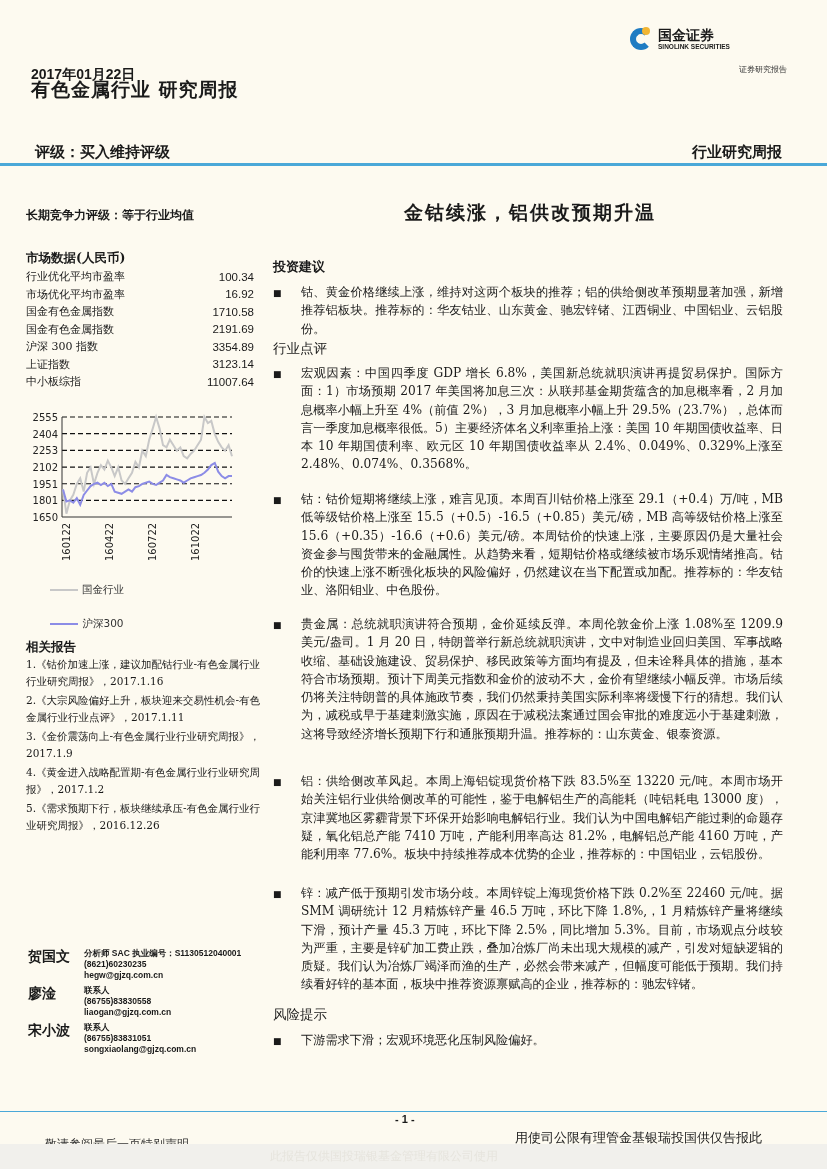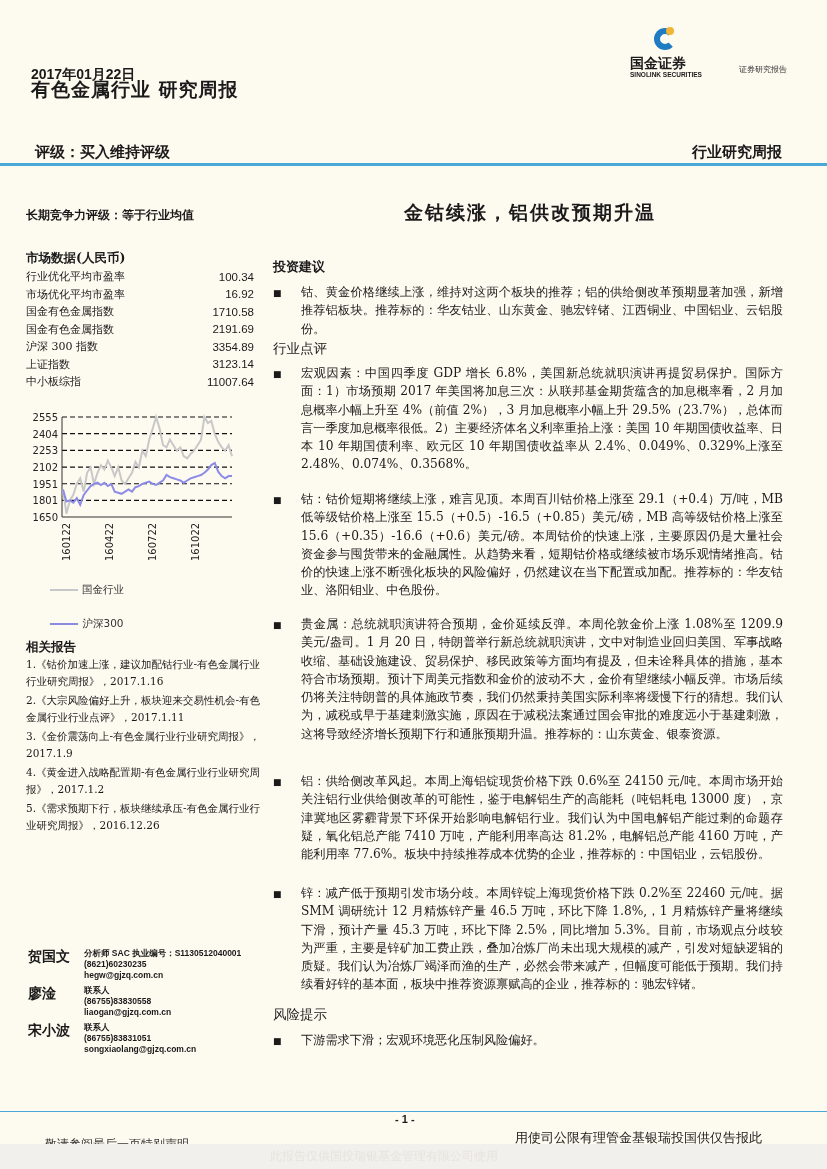--- a/index.html
+++ b/index.html
@@ -12,21 +12,21 @@
     overflow: hidden;
   }
   .abs { position: absolute; }
 
   
   .date { left: 31px; top: 26px; font-family: "Liberation Sans", sans-serif; font-weight: bold; font-size: 14px; margin-top: 40px; }
   .industry-title { left: 31px; top: 77px; font-size: 19px; font-weight: bold; letter-spacing: 1px; }
   .rating { left: 35px; top: 143px; font-size: 15px; font-weight: bold; }
   .report-type-right { right: 45px; top: 143px; font-size: 15px; font-weight: bold; }
   .header-rule { left: 0; top: 163px; width: 827px; height: 3px; background: #4aa8d8; }
-  .logo { left: 630px; top: 26px; display: flex; align-items: center; gap: 4px; flex-direction: column; }
+  .logo { left: 630px; top: 26px; display: flex; align-items: center; gap: 4px; }
   .logo-mark { width: 24px; height: 26px; position: relative; }
   .logo-mark .c { position: absolute; left: 0; top: 2px; width: 22px; height: 22px; border-radius: 50%; border: 6px solid #1f7cc2; border-right-color: transparent; }
   .logo-mark .dot { position: absolute; left: 12px; top: 1px; width: 8px; height: 8px; border-radius: 50%; background: #f2b531; }
   .logo-text { display: flex; flex-direction: column; line-height: 1; }
   .logo-cn { font-family: "DejaVu Sans", sans-serif; font-weight: bold; font-size: 14px; color: #1a1a1a; }
   .logo-en { font-family: "Liberation Sans", sans-serif; font-weight: bold; font-size: 6.5px; margin-top: 2px; }
   .doc-type-small { right: 40px; top: 64px; font-size: 8px; color: #333; }
 
   
   .longterm { left: 26px; top: 207px; font-size: 12px; font-weight: bold; }
@@ -195,36 +195,36 @@
 
 <div class="abs section-h" style="top:258px">投资建议</div>
 <div class="abs bullet-block" style="top:283px">
   <span class="bullet-sq">■</span>
   <span class="bullet-text">钴、黄金价格继续上涨，维持对这两个板块的推荐；铝的供给侧改革预期显著加强，新增推荐铝板块。推荐标的：华友钴业、山东黄金、驰宏锌锗、江西铜业、中国铝业、云铝股份。</span>
 </div>
 
 <div class="abs section-h plain" style="top:340px">行业点评</div>
 <div class="abs bullet-block" style="top:364px">
   <span class="bullet-sq">■</span>
-  <span class="bullet-text"><b>宏观因素：中国四季度 GDP 增长 6.8%，美国新总统就职演讲再提贸易保护。国际方面：1）市场预期 2017 年美国将加息三次：</b><span>从联邦基金期货蕴含的加息概率看，2 月加息概率小幅上升至 4%（前值 2%），3 月加息概率小幅上升 29.5%（23.7%），总体而言一季度加息概率很低。</span><b>2）主要经济体名义利率重拾上涨：</b><span>美国 10 年期国债收益率、日本 10 年期国债利率、欧元区 10 年期国债收益率从 2.4%、0.049%、0.329%上涨至 2.48%、0.074%、0.3568%。</span></span>
+  <span class="bullet-text"><b>宏观因素：中国四季度 GDP 增长 6.8%，美国新总统就职演讲再提贸易保护。国际方面：1）市场预期 2017 年美国将加息三次：</b><span>从联邦基金期货蕴含的加息概率看，2 月加息概率小幅上升至 4%（前值 2%），3 月加息概率小幅上升 29.5%（23.7%），总体而言一季度加息概率很低。</span><b>5）主要经济体名义利率重拾上涨：</b><span>美国 10 年期国债收益率、日本 10 年期国债利率、欧元区 10 年期国债收益率从 2.4%、0.049%、0.329%上涨至 2.48%、0.074%、0.3568%。</span></span>
 </div>
 
 <div class="abs bullet-block" style="top:490px">
   <span class="bullet-sq">■</span>
   <span class="bullet-text"><b>钴：钴价短期将继续上涨，难言见顶。</b><span>本周百川钴价格上涨至 29.1（+0.4）万/吨，MB 低等级钴价格上涨至 15.5（+0.5）-16.5（+0.85）美元/磅，MB 高等级钴价格上涨至 15.6（+0.35）-16.6（+0.6）美元/磅。本周钴价的快速上涨，主要原因仍是大量社会资金参与囤货带来的金融属性。从趋势来看，短期钴价格或继续被市场乐观情绪推高。钴价的快速上涨不断强化板块的风险偏好，仍然建议在当下配置或加配。推荐标的：华友钴业、洛阳钼业、中色股份。</span></span>
 </div>
 
 <div class="abs bullet-block" style="top:615px">
   <span class="bullet-sq">■</span>
   <span class="bullet-text"><b>贵金属：总统就职演讲符合预期，金价延续反弹。</b><span>本周伦敦金价上涨 1.08%至 1209.9 美元/盎司。1 月 20 日，特朗普举行新总统就职演讲，文中对制造业回归美国、军事战略收缩、基础设施建设、贸易保护、移民政策等方面均有提及，但未诠释具体的措施，基本符合市场预期。预计下周美元指数和金价的波动不大，金价有望继续小幅反弹。市场后续仍将关注特朗普的具体施政节奏，我们仍然秉持美国实际利率将缓慢下行的猜想。我们认为，减税或早于基建刺激实施，原因在于减税法案通过国会审批的难度远小于基建刺激，这将导致经济增长预期下行和通胀预期升温。推荐标的：山东黄金、银泰资源。</span></span>
 </div>
 
 <div class="abs bullet-block" style="top:772px">
   <span class="bullet-sq">■</span>
-  <span class="bullet-text"><b>铝：供给侧改革风起。</b><span>本周上海铝锭现货价格下跌 0.6%至 24150 元/吨。本周市场开始关注铝行业供给侧改革的可能性，鉴于电解铝生产的高能耗（吨铝耗电 13000 度），京津冀地区雾霾背景下环保开始影响电解铝行业。我们认为中国电解铝产能过剩的命题存疑，氧化铝总产能 7410 万吨，产能利用率高达 81.2%，电解铝总产能 4160 万吨，产能利用率 77.6%。板块中持续推荐成本优势的企业，推荐标的：中国铝业，云铝股份。</span></span>
+  <span class="bullet-text"><b>铝：供给侧改革风起。</b><span>本周上海铝锭现货价格下跌 83.5%至 13220 元/吨。本周市场开始关注铝行业供给侧改革的可能性，鉴于电解铝生产的高能耗（吨铝耗电 13000 度），京津冀地区雾霾背景下环保开始影响电解铝行业。我们认为中国电解铝产能过剩的命题存疑，氧化铝总产能 7410 万吨，产能利用率高达 81.2%，电解铝总产能 4160 万吨，产能利用率 77.6%。板块中持续推荐成本优势的企业，推荐标的：中国铝业，云铝股份。</span></span>
 </div>
 
 <div class="abs bullet-block" style="top:884px">
   <span class="bullet-sq">■</span>
   <span class="bullet-text"><b>锌：减产低于预期引发市场分歧。</b><span>本周锌锭上海现货价格下跌 0.2%至 22460 元/吨。据 SMM 调研统计 12 月精炼锌产量 46.5 万吨，环比下降 1.8%,，1 月精炼锌产量将继续下滑，预计产量 45.3 万吨，环比下降 2.5%，同比增加 5.3%。目前，市场观点分歧较为严重，主要是锌矿加工费止跌，叠加冶炼厂尚未出现大规模的减产，引发对短缺逻辑的质疑。我们认为冶炼厂竭泽而渔的生产，必然会带来减产，但幅度可能低于预期。我们持续看好锌的基本面，板块中推荐资源禀赋高的企业，推荐标的：驰宏锌锗。</span></span>
 </div>
 
 <div class="abs section-h plain" style="top:1006px">风险提示</div>
 <div class="abs bullet-block" style="top:1031px">
   <span class="bullet-sq">■</span>

